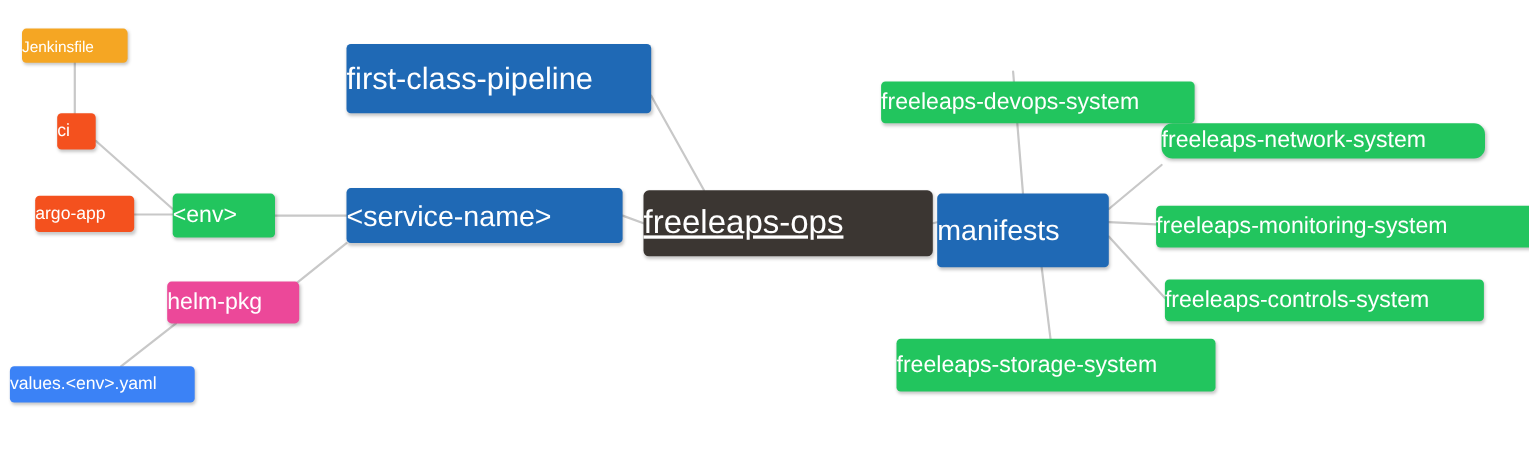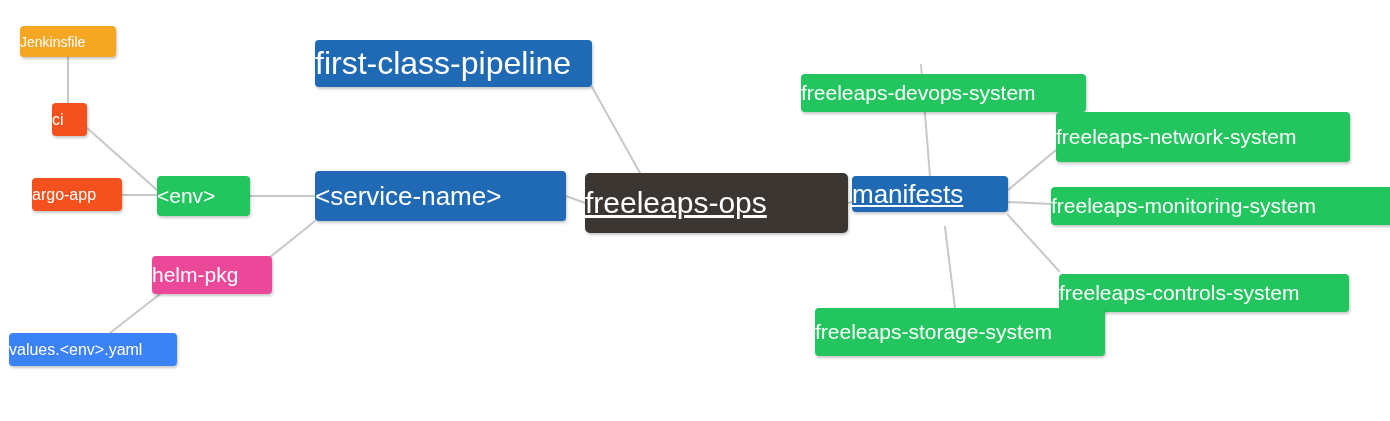--- a/index.html
+++ b/index.html
@@ -72,24 +72,24 @@
       <path class="edge" d="M 945 227 L 955 308" stroke="#c8c8c8"></path>
     </svg>
 
   <div id="node-layer">
       <div class="node node-root" style="left: 585px; top: 173px; width: 263px; height: 60px; background: rgb(59, 54, 50); font-size: 30px; color: rgb(255, 255, 255); text-decoration: underline;">
         <span>freeleaps-ops</span>
       </div>
       <div class="node" style="left: 315px; top: 171px; width: 251px; height: 50px; background: rgb(31, 105, 181); font-size: 26px; color: rgb(255, 255, 255);">
         <span>&lt;service-name&gt;</span>
       </div>
-      <div class="node" style="left: 315px; top: 40px; width: 277px; height: 47px; background: rgb(31, 105, 181); font-size: 32px; color: rgb(255, 255, 255);">
+      <div class="node" style="left: 315px; top: 40px; width: 277px; height: 63px; background: rgb(31, 105, 181); font-size: 28px; color: rgb(255, 255, 255);">
         <span>first-class-pipeline</span>
       </div>
-      <div class="node" style="left: 852px; top: 176px; width: 156px; height: 36px; background: rgb(31, 105, 181); font-size: 26px; color: rgb(255, 255, 255); text-decoration: underline;">
+      <div class="node" style="left: 852px; top: 176px; width: 156px; height: 67px; background: rgb(31, 105, 181); font-size: 26px; color: rgb(255, 255, 255);">
         <span>manifests</span>
       </div>
       <div class="node" style="left: 157px; top: 176px; width: 93px; height: 40px; background: rgb(34, 197, 94); font-size: 21px; color: rgb(255, 255, 255);">
         <span>&lt;env&gt;</span>
       </div>
       <div class="node" style="left: 152px; top: 256px; width: 120px; height: 38px; background: #ec4899; font-size: 21px; color: rgb(255, 255, 255);">
         <span>helm-pkg</span>
       </div>
       <div class="node" style="left: 52px; top: 103px; width: 35px; height: 33px; background: rgb(244, 81, 30); font-size: 16px; color: rgb(255, 255, 255);">
         <span>ci</span>
@@ -99,27 +99,27 @@
       </div>
       <div class="node" style="left: 20px; top: 26px; width: 96px; height: 31px; background: rgb(245, 166, 35); font-size: 14px; color: rgb(255, 255, 255);">
         <span>Jenkinsfile</span>
       </div>
       <div class="node" style="left: 9px; top: 333px; width: 168px; height: 33px; background: #3b82f6; font-size: 16px; color: rgb(255, 255, 255);">
         <span>values.&lt;env&gt;.yaml</span>
       </div>
       <div class="node" style="left: 801px; top: 27px; width: 285px; height: 38px; background: rgb(34, 197, 94); font-size: 21px; color: rgb(255, 255, 255); margin-top: 47px;">
         <span>freeleaps-devops-system</span>
       </div>
-      <div class="node" style="left: 1056px; top: 112px; width: 294px; height: 50px; background: rgb(34, 197, 94); font-size: 21px; color: rgb(255, 255, 255);">
+      <div class="node" style="left: 1056px; top: 112px; width: 294px; height: 32px; background: rgb(34, 197, 94); font-size: 21px; color: rgb(255, 255, 255); border-radius: 10px;">
         <span>freeleaps-network-system</span>
       </div>
       <div class="node" style="left: 1051px; top: 187px; width: 388px; height: 38px; background: rgb(34, 197, 94); font-size: 21px; color: rgb(255, 255, 255);">
         <span>freeleaps-monitoring-system</span>
       </div>
-      <div class="node" style="left: 1059px; top: 274px; width: 290px; height: 38px; background: rgb(34, 197, 94); font-size: 21px; color: rgb(255, 255, 255);">
+      <div class="node" style="left: 1059px; top: 254px; width: 290px; height: 38px; background: rgb(34, 197, 94); font-size: 21px; color: rgb(255, 255, 255);">
         <span>freeleaps-controls-system</span>
       </div>
       <div class="node" style="left: 815px; top: 308px; width: 290px; height: 48px; background: rgb(34, 197, 94); font-size: 21px; color: rgb(255, 255, 255);">
         <span>freeleaps-storage-system</span>
       </div>
     </div>
 
 </div>
 
 </body></html>

